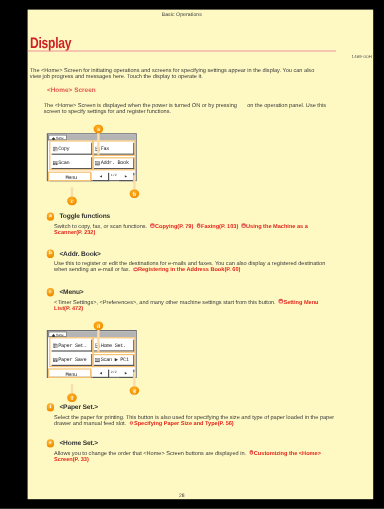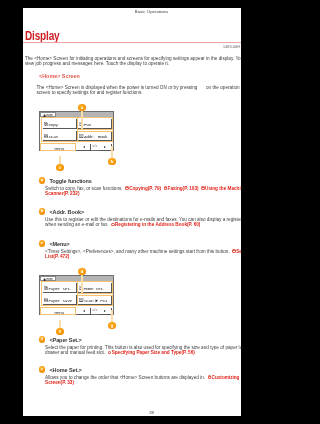--- a/index.html
+++ b/index.html
@@ -1,18 +1,18 @@
 <!DOCTYPE html>
 <html><head>
 <meta charset="utf-8">
 <style>
   html,body{margin:0;padding:0;}
   body{width:300px;height:424px;background:#000;overflow:hidden;
        font-family:"Liberation Sans",sans-serif;-webkit-font-smoothing:antialiased;}
-  .page{position:absolute;left:23px;top:8px;width:218px;height:408px;background:#ffffff;overflow:hidden;}
+  .page{position:absolute;left:23px;top:8px;width:288px;height:408px;background:#fef9c3;overflow:hidden;}
   .runhead{position:absolute;left:0;top:0.5px;width:257px;text-align:center;
            font-size:4.3px;color:#3c3c3c;letter-spacing:0.05px;}
   .title{position:absolute;left:1.9px;top:21.3px;font-size:12.6px;font-weight:bold;color:#cf2027;
          letter-spacing:-0.25px;transform:scaleX(0.80);transform-origin:left top;}
   .titlerule{position:absolute;left:0;top:34.4px;width:257px;height:1.1px;background:#f0a3a3;}
   .doccode{position:absolute;right:1px;top:36.5px;font-size:3.6px;color:#555;letter-spacing:0.15px;}
   .intro{position:absolute;left:1.9px;top:48.1px;width:247px;font-size:4.67px;line-height:5.3px;color:#3b3b3b;}
   .sechead{position:absolute;left:16.1px;top:65.1px;font-size:5.35px;font-weight:bold;color:#e2584f;letter-spacing:0.02px;}
   .sectext{position:absolute;left:13.4px;top:76.3px;width:243px;font-size:4.67px;line-height:5.3px;color:#3b3b3b;}
 

